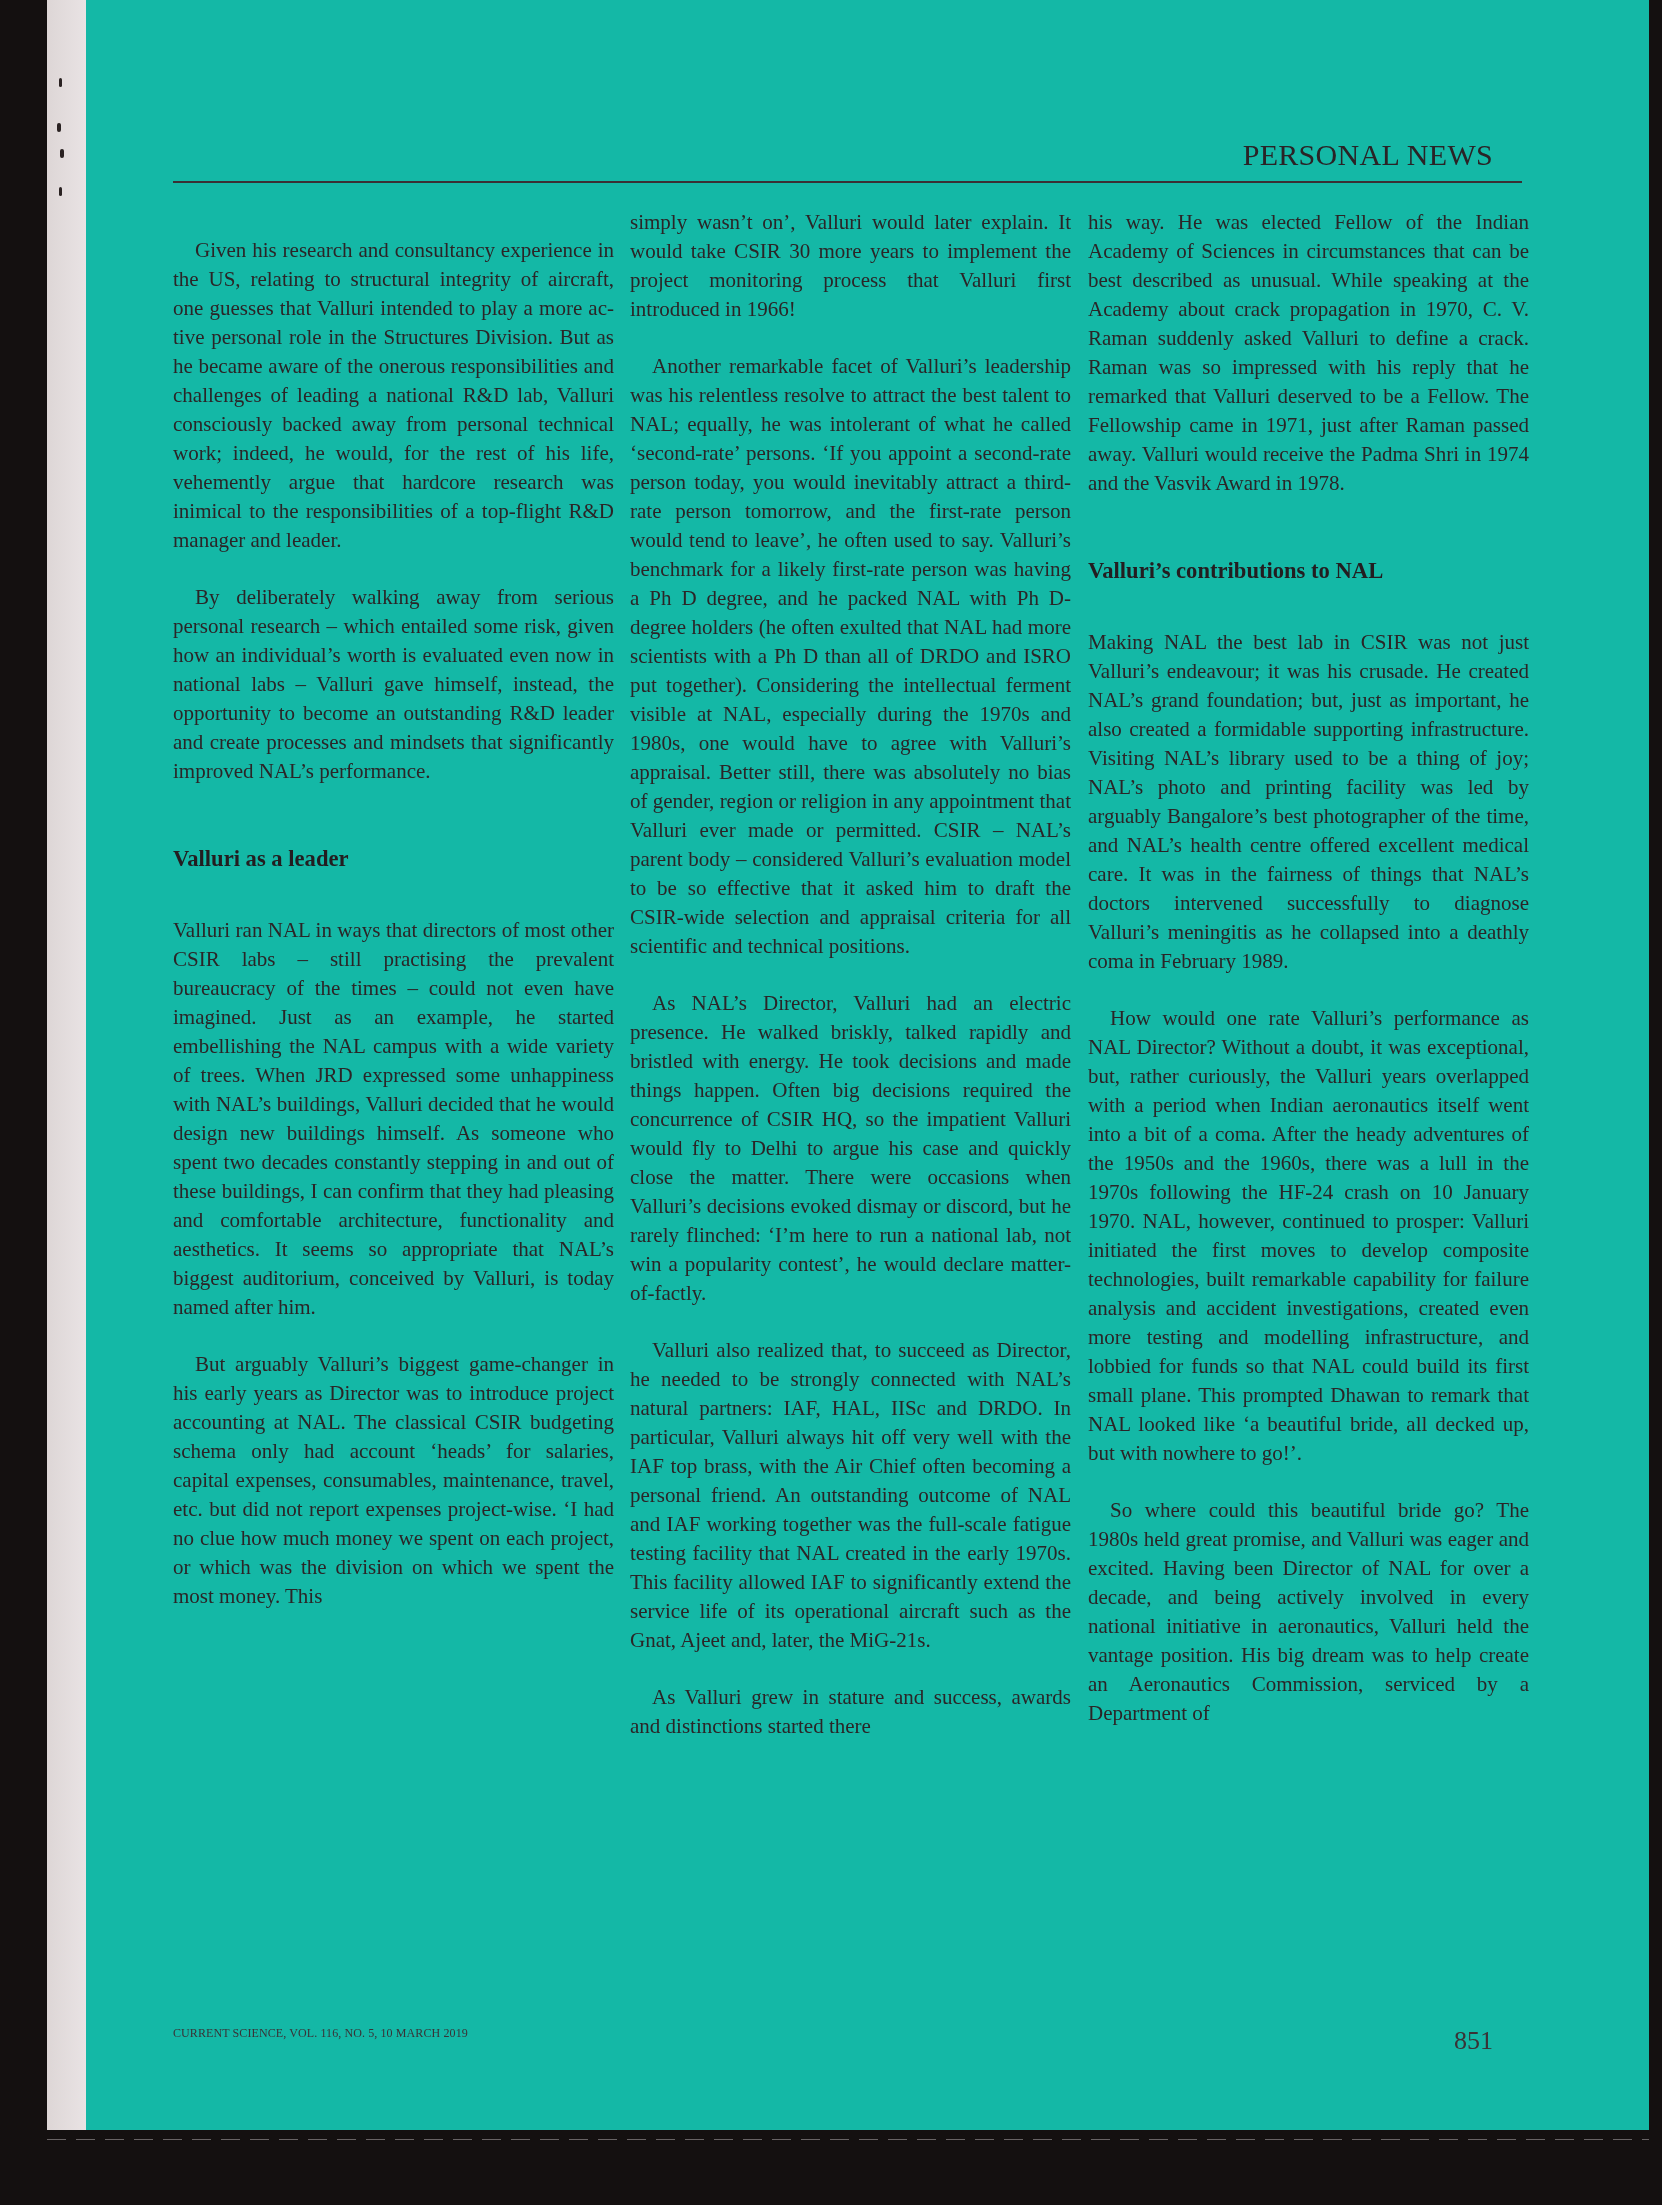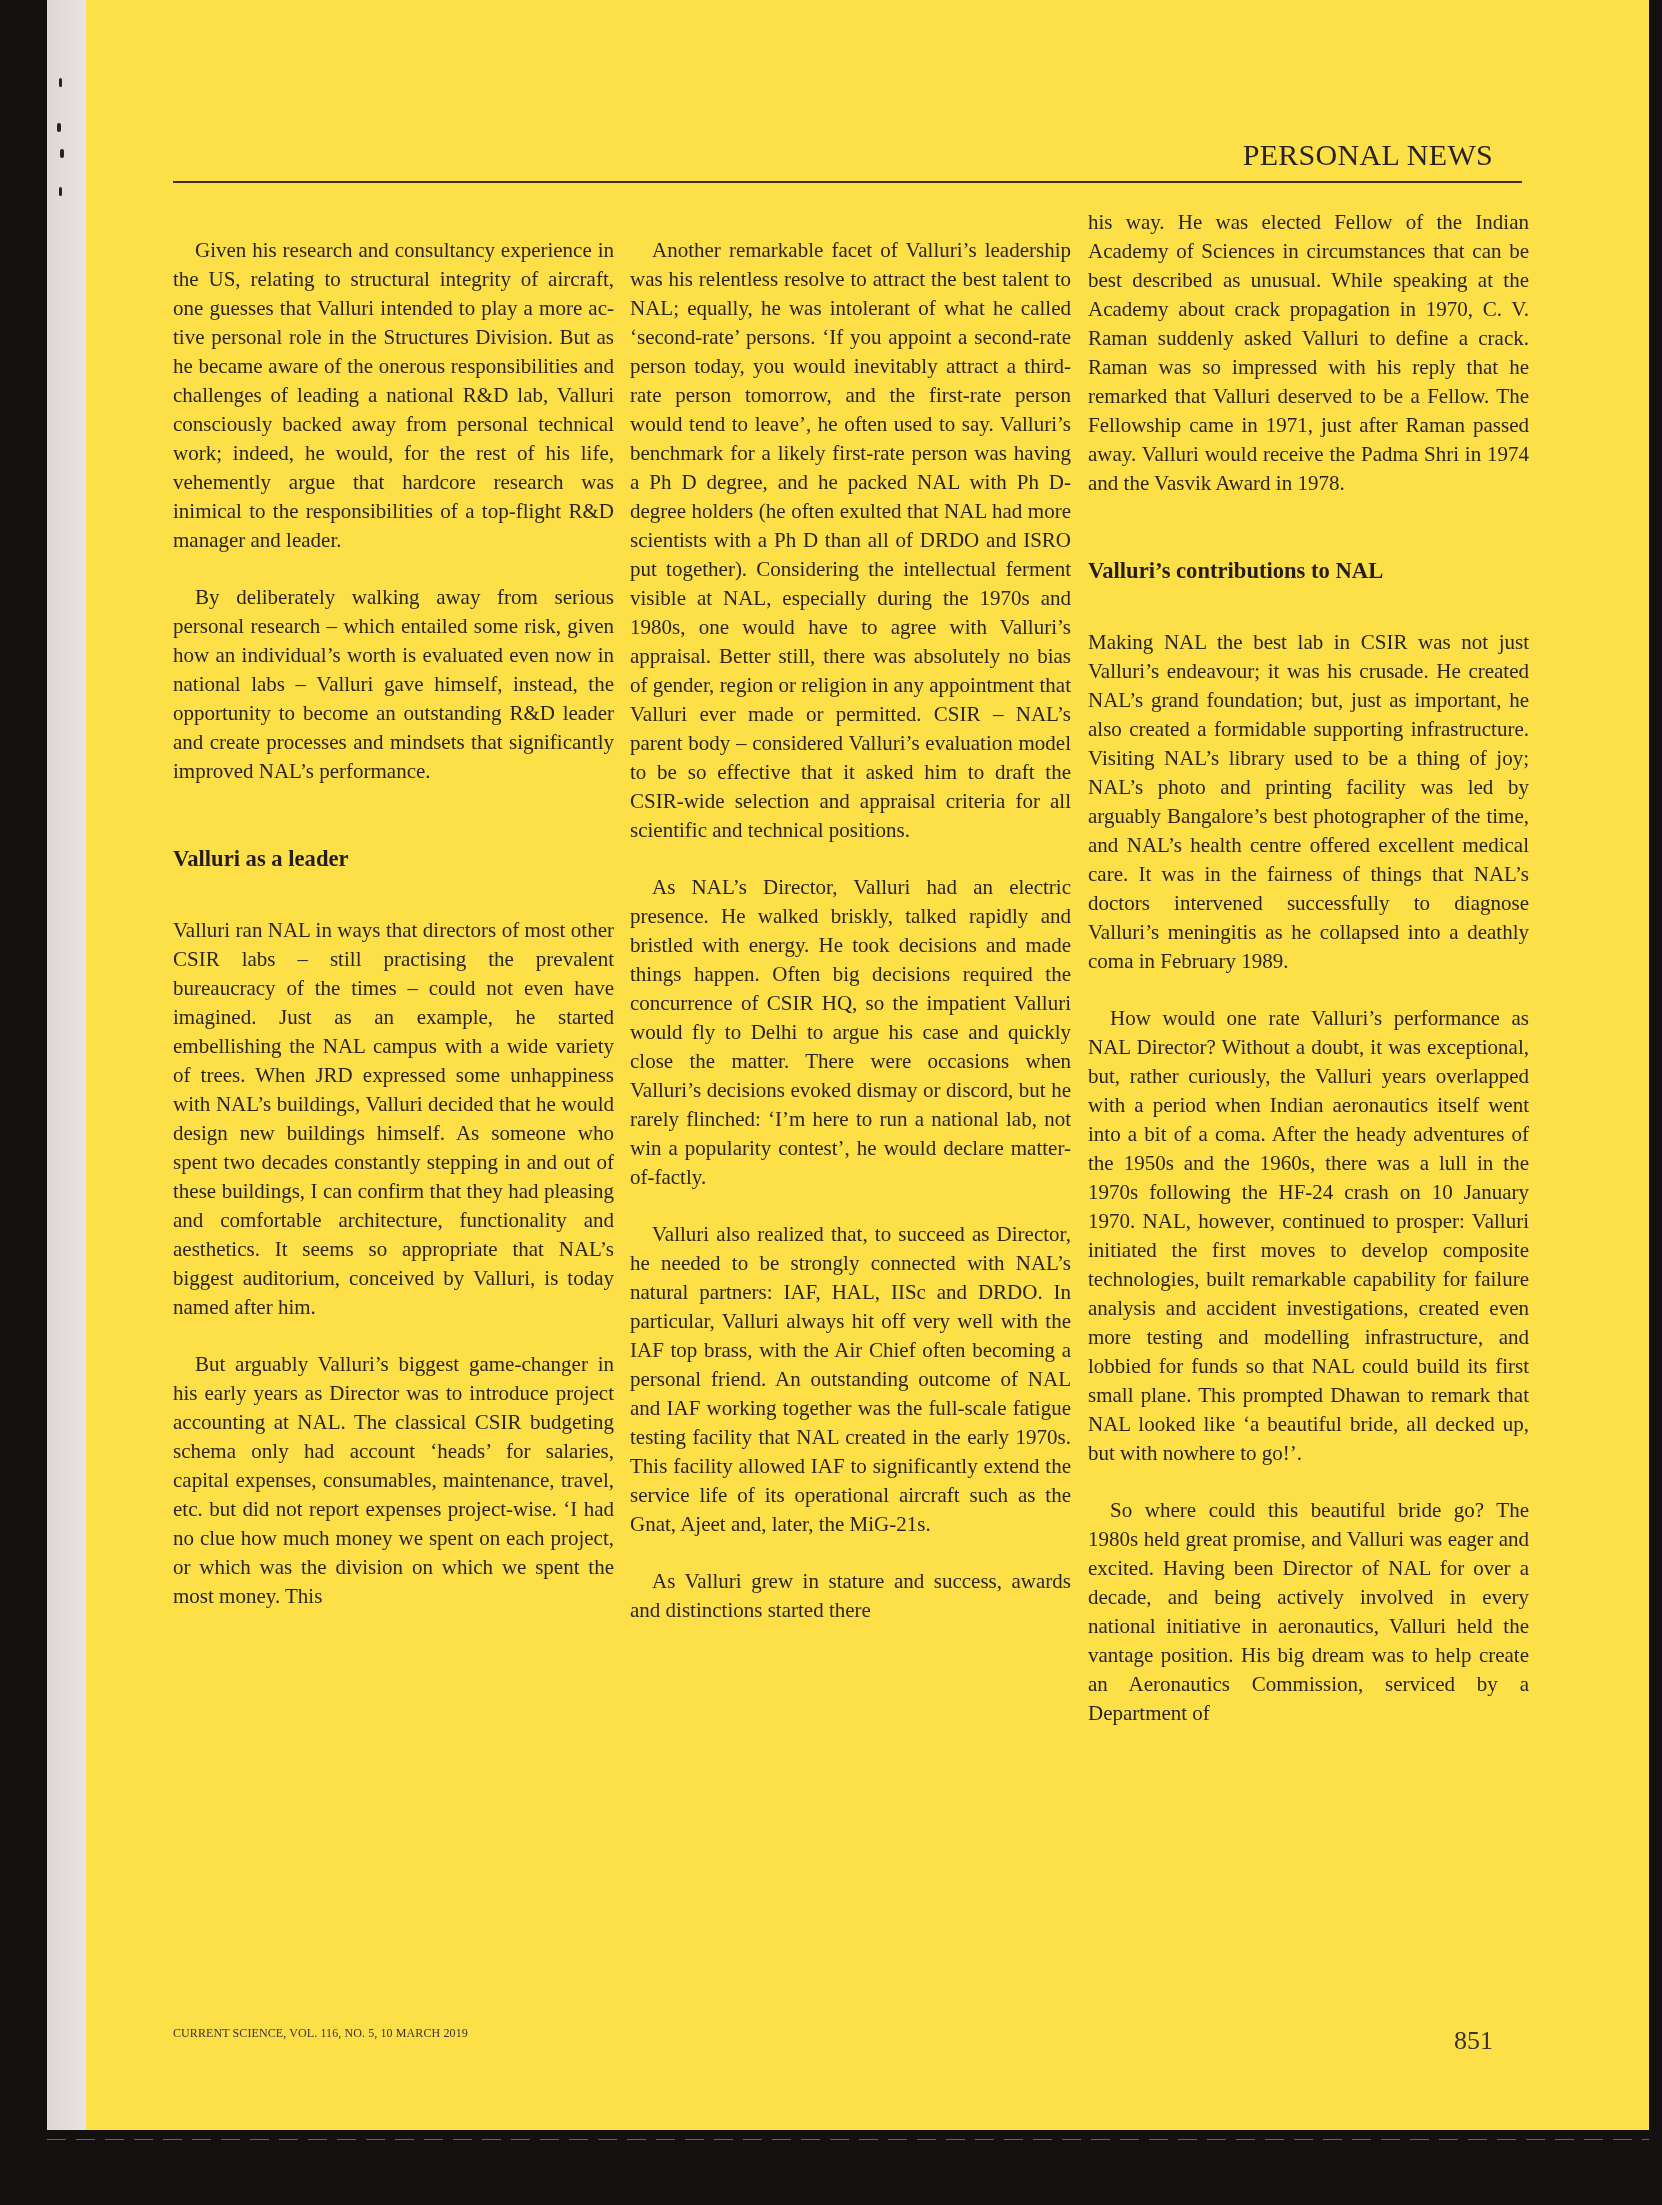--- a/index.html
+++ b/index.html
@@ -7,21 +7,21 @@
     width: 1663px; height: 2205px;
     background: #141010;
     position: relative;
     overflow: hidden;
     font-family: "Liberation Serif", "DejaVu Serif", serif;
   }
   .page {
     position: absolute;
     left: 47px; top: 0;
     width: 1602px; height: 2130px;
-    background: #fde047;
+    background: #14b8a6;
   }
   .binding {
     position: absolute; left: 0; top: 0; width: 39px; height: 100%;
     background: linear-gradient(90deg, #ddd6d6 0%, #e9e3e4 100%);
   }
   .hole { position:absolute; width:3.9px; height:9px; background:#2a2222; border-radius:1.9px; }
   .header-title {
     position: absolute;
     right: 156px; top: 138px;
     font-size: 30px; letter-spacing: 0.3px;
@@ -87,20 +87,21 @@
     <p class="indent">Given his research and consultancy experience in the US, relating to struc­tural integrity of aircraft, one guesses that Valluri intended to play a more ac­tive personal role in the Structures Divi­sion. But as he became aware of the onerous responsibilities and challenges of leading a national R&amp;D lab, Valluri consciously backed away from personal technical work; indeed, he would, for the rest of his life, vehemently argue that hardcore research was inimical to the re­sponsibilities of a top-flight R&amp;D man­ager and leader.</p>
     <p class="indent">By deliberately walking away from serious personal research – which en­tailed some risk, given how an individu­al’s worth is evaluated even now in national labs – Valluri gave himself, instead, the opportunity to become an outstanding R&amp;D leader and create processes and mindsets that significantly improved NAL’s performance.</p>
     <div class="gap1"></div>
     <h2>Valluri as a leader</h2>
     <div class="gap2"></div>
     <p>Valluri ran NAL in ways that directors of most other CSIR labs – still practising the prevalent bureaucracy of the times – could not even have imagined. Just as an example, he started embellishing the NAL campus with a wide variety of trees. When JRD expressed some unhap­piness with NAL’s buildings, Valluri de­cided that he would design new buildings himself. As someone who spent two dec­ades constantly stepping in and out of these buildings, I can confirm that they had pleasing and comfortable architec­ture, functionality and aesthetics. It seems so appropriate that NAL’s biggest auditorium, conceived by Valluri, is today named after him.</p>
     <p class="indent">But arguably Valluri’s biggest game-changer in his early years as Director was to introduce project accounting at NAL. The classical CSIR budgeting schema only had account ‘heads’ for sal­aries, capital expenses, consumables, maintenance, travel, etc. but did not re­port expenses project-wise. ‘I had no clue how much money we spent on each project, or which was the division on which we spent the most money. This</p>
   </div>
 
   <div class="col col2">
+    <p>simply wasn’t on’, Valluri would later explain. It would take CSIR 30 more years to implement the project monitor­ing process that Valluri first introduced in 1966!</p>
     <p class="indent">Another remarkable facet of Valluri’s leadership was his relentless resolve to attract the best talent to NAL; equally, he was intolerant of what he called ‘second-rate’ persons. ‘If you appoint a second-rate person today, you would inevitably attract a third-rate person tomorrow, and the first-rate person would tend to leave’, he often used to say. Valluri’s bench­mark for a likely first-rate person was having a Ph D degree, and he packed NAL with Ph D-degree holders (he often exulted that NAL had more scientists with a Ph D than all of DRDO and ISRO put together). Considering the intellec­tual ferment visible at NAL, especially during the 1970s and 1980s, one would have to agree with Valluri’s appraisal. Better still, there was absolutely no bias of gender, region or religion in any appointment that Valluri ever made or permitted. CSIR – NAL’s parent body – considered Valluri’s evaluation model to be so effective that it asked him to draft the CSIR-wide selection and appraisal criteria for all scientific and technical positions.</p>
     <p class="indent">As NAL’s Director, Valluri had an electric presence. He walked briskly, talked rapidly and bristled with energy. He took decisions and made things hap­pen. Often big decisions required the concurrence of CSIR HQ, so the impa­tient Valluri would fly to Delhi to argue his case and quickly close the matter. There were occasions when Valluri’s decisions evoked dismay or discord, but he rarely flinched: ‘I’m here to run a na­tional lab, not win a popularity contest’, he would declare matter-of-factly.</p>
     <p class="indent">Valluri also realized that, to succeed as Director, he needed to be strongly con­nected with NAL’s natural partners: IAF, HAL, IISc and DRDO. In particular, Valluri always hit off very well with the IAF top brass, with the Air Chief often becoming a personal friend. An outstand­ing outcome of NAL and IAF working together was the full-scale fatigue testing facility that NAL created in the early 1970s. This facility allowed IAF to sig­nificantly extend the service life of its operational aircraft such as the Gnat, Ajeet and, later, the MiG-21s.</p>
     <p class="indent">As Valluri grew in stature and success, awards and distinctions started there</p>
   </div>
 
   <div class="col col3">
     <p>his way. He was elected Fellow of the Indian Academy of Sciences in circums­tances that can be best described as un­usual. While speaking at the Academy about crack propagation in 1970, C. V. Raman suddenly asked Valluri to define a crack. Raman was so impressed with his reply that he remarked that Valluri deserved to be a Fellow. The Fellowship came in 1971, just after Raman passed away. Valluri would receive the Padma Shri in 1974 and the Vasvik Award in 1978.</p>
     <div class="gap1"></div>
     <h2>Valluri’s contributions to NAL</h2>

